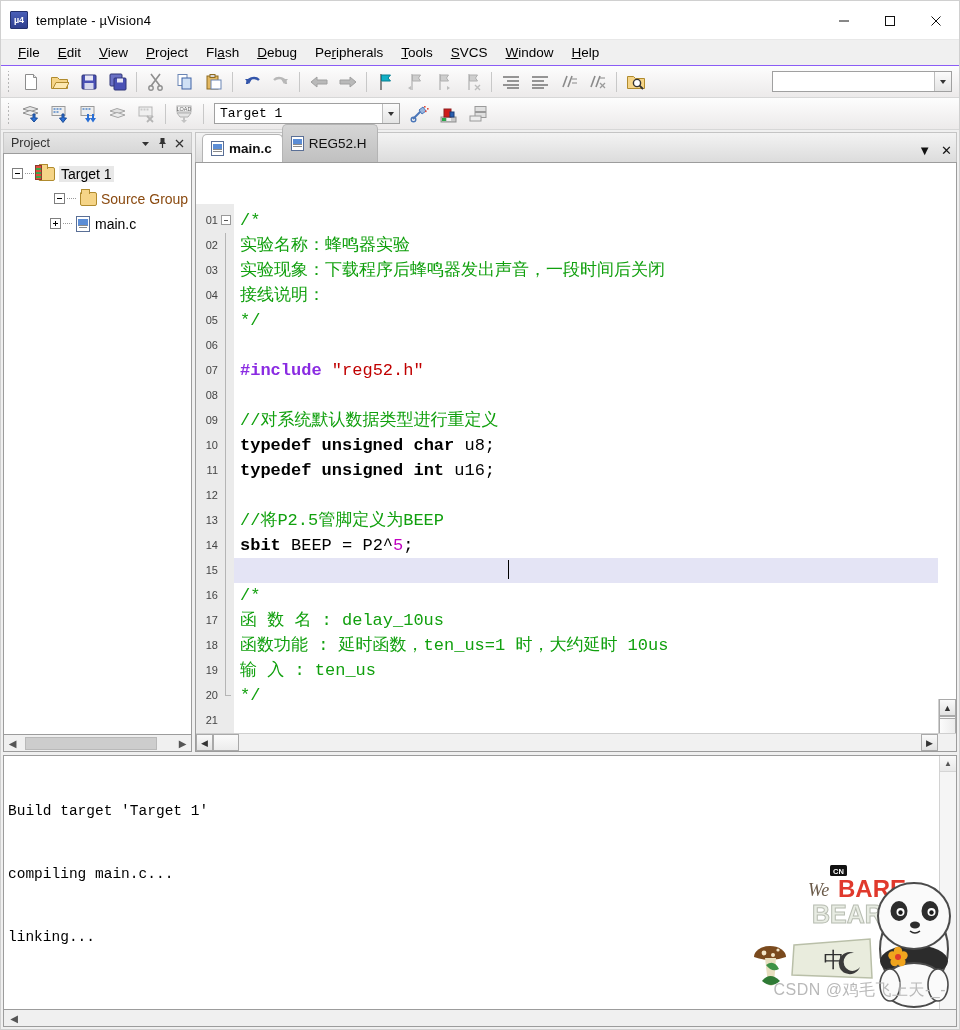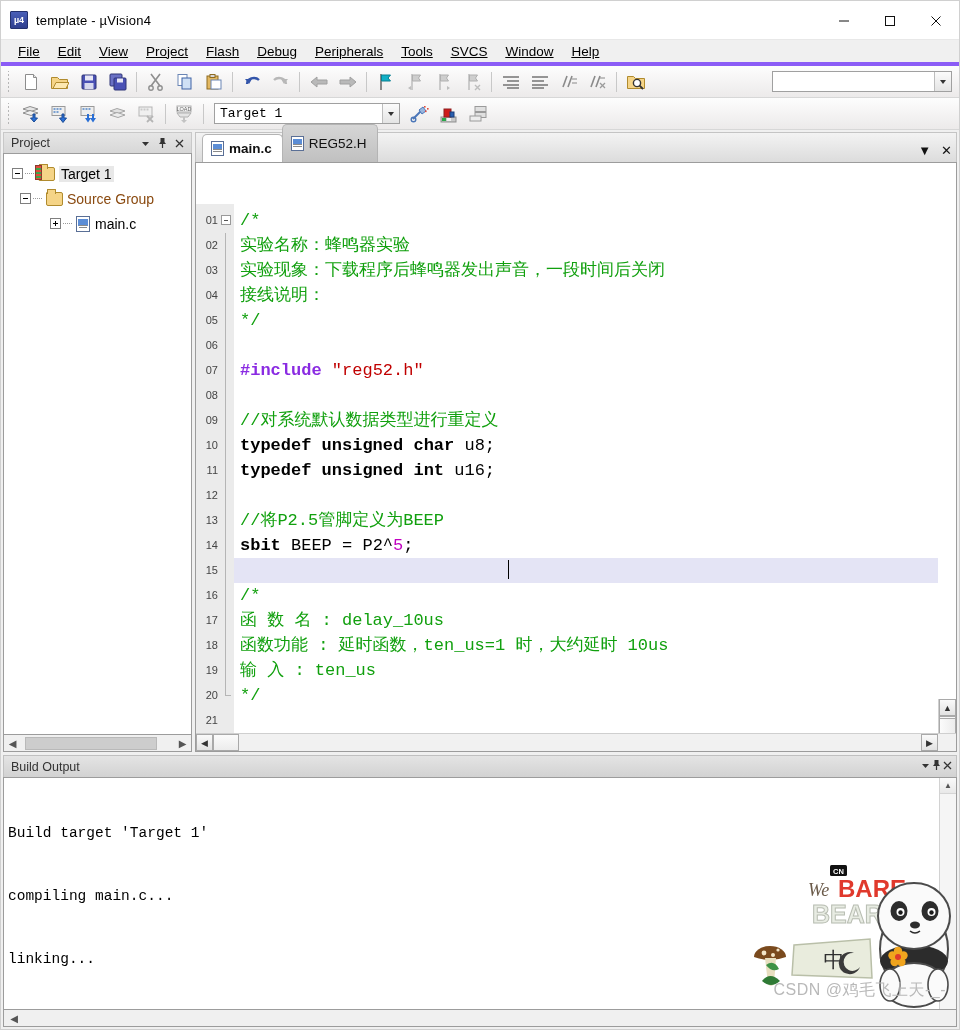--- a/index.html
+++ b/index.html
@@ -55,22 +55,21 @@
     cursor: default;
   }
   .wc svg { display: block; }
 
   
   .menubar {
     height: 26px; min-height: 26px;
     background: #f0f0f0;
     display: flex; align-items: center;
     padding-left: 8px;
-    border-bottom: 4px solid #8b5cf6;
-    text-decoration: underline;
+    border-bottom: 1px solid #8b5cf6;
   }
   .menu-item {
     font-size: 13.5px; color: #000;
     padding: 3px 9px;
     cursor: default;
   }
   .menu-item u { text-decoration: underline; }
 
   
   .toolbar {
@@ -831,21 +830,21 @@
         </div>
       </div>
 
       <div class="tree">
         <div class="tnode" style="padding-left:8px;">
           <span class="expander"></span>
           <span class="dots"></span>
           <span class="folder target" style="margin-left:4px;"></span>
           <span class="tlabel-target">Target 1</span>
         </div>
-        <div class="tnode" style="padding-left:16px;">
+        <div class="tnode" style="padding-left:16px;margin-left:34px;">
           <span class="expander"></span>
           <span class="dots"></span>
           <span class="folder" style="margin-left:4px;"></span>
           <span class="tlabel-group">Source Group</span>
         </div>
         <div class="tnode" style="padding-left:46px;">
           <span class="expander plus"></span>
           <span class="dots"></span>
           <span class="fileicon" style="margin-left:4px;"></span>
           <span class="tlabel-file">main.c</span>
@@ -1007,39 +1006,20 @@
             <div class="ed-hs-thumb"></div>
           </div>
           <div class="ed-hs-arrow">▶</div>
           <div class="corner-box"></div>
         </div>
       </div>
     </div>
   </div>
 
   <div class="build">
-    <div class="build-head">
-      <div class="ttl">Build Output</div>
-      <div class="pbtn">
-        <svg width="11" height="11" viewBox="0 0 11 11">
-            <path d="M2 4l3.5 4L9 4z" fill="#333"></path>
-          </svg>
-      </div>
-      <div class="pbtn">
-        <svg width="11" height="12" viewBox="0 0 11 12">
-            <path d="M3.5 1h4v4l1.5 2H2L3.5 5z" fill="#333"></path>
-            <line x1="5.5" y1="7" x2="5.5" y2="11" stroke="#333" stroke-width="1.2"></line>
-          </svg>
-      </div>
-      <div class="pbtn">
-        <svg width="11" height="11" viewBox="0 0 11 11">
-            <path d="M2 2l7 7M9 2l-7 7" stroke="#333" stroke-width="1.3"></path>
-          </svg>
-      </div>
-    </div>
 
     <div class="build-body">
       <div class="build-text">
         <div>Build target 'Target 1'</div>
         <div>compiling main.c...</div>
         <div>linking...</div>
         
         
         
       </div>

